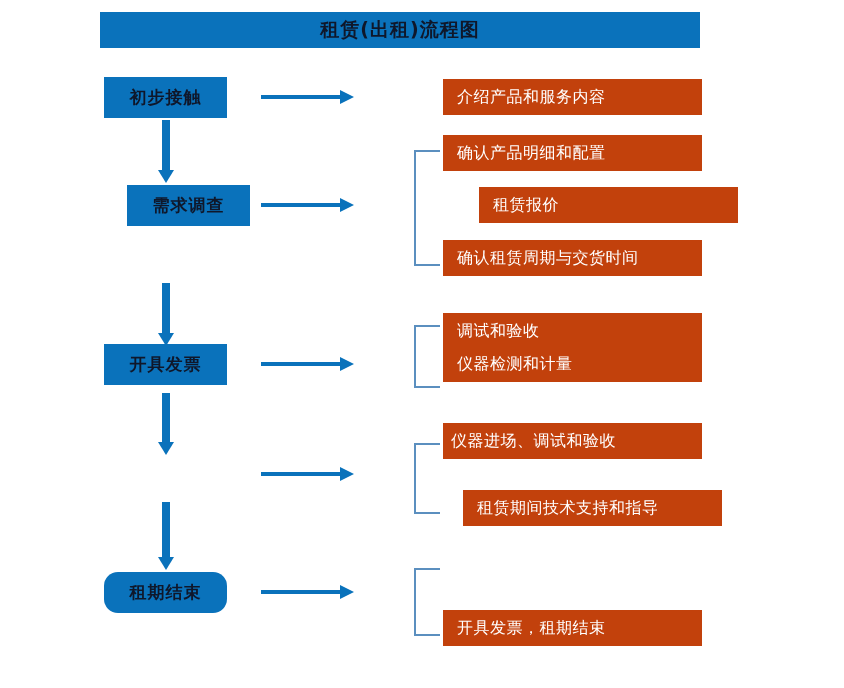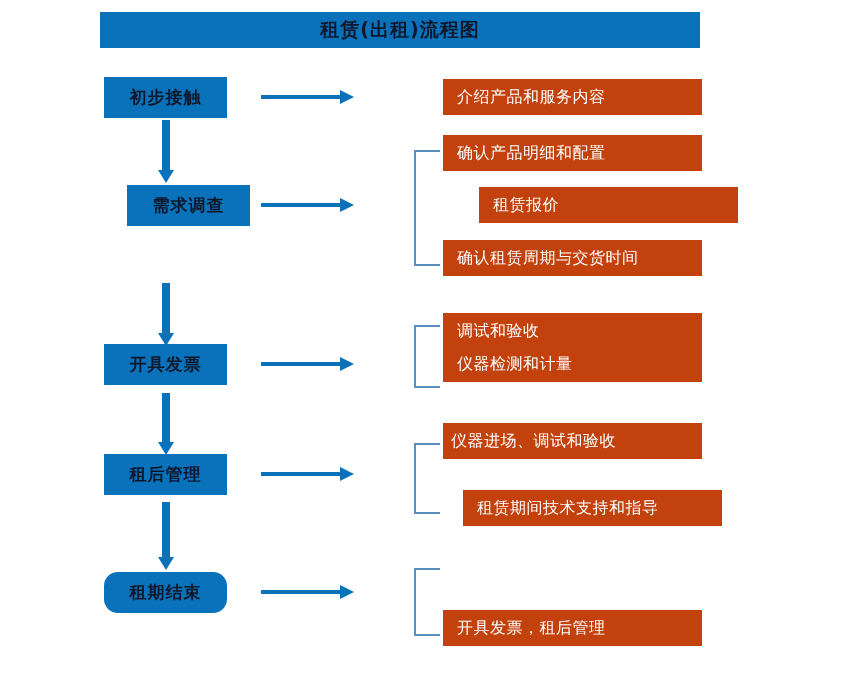--- a/index.html
+++ b/index.html
@@ -182,21 +182,20 @@
 
   <div class="task-box" style="top:313px;">调试和验收</div>
 
   <div class="task-box" style="top:346px;">仪器检测和计量</div>
 
   <div class="v-arrow" style="top:393px; height:62px;">
     <div class="shaft" style="height:49px;"></div>
     <div class="head"></div>
   </div>
 
-  <div class="stage-box" style="top:454px;">租后管理</div>
 
   <div class="h-arrow" style="top:467px;">
     <div class="shaft"></div>
     <div class="head"></div>
   </div>
 
   <div class="bracket" style="top:443px; height:71px;"></div>
 
   <div class="task-box" style="top:423px;padding-left:8px;">仪器进场、调试和验收</div>
 
@@ -210,15 +209,15 @@
   <div class="stage-box" style="top:572px;border-radius:14px;">租期结束</div>
 
   <div class="h-arrow" style="top:585px;">
     <div class="shaft"></div>
     <div class="head"></div>
   </div>
 
   <div class="bracket" style="top:568px; height:68px;"></div>
 
 
-  <div class="task-box" style="top:610px;">开具发票，租后管理</div>
+  <div class="task-box" style="top:610px;">开具发票，租期结束</div>
 
 </div>
 
 </body></html>

